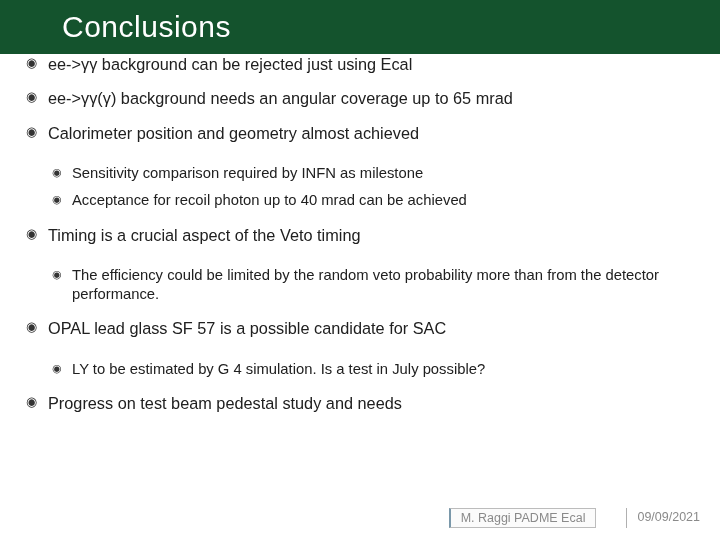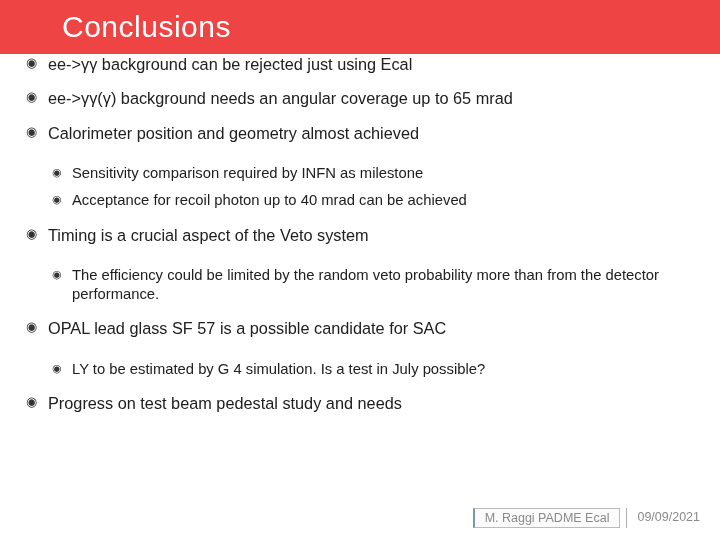--- a/index.html
+++ b/index.html
@@ -1,48 +1,48 @@
 <!DOCTYPE html>
 <html><head>
 <meta charset="utf-8">
 <style>
   * { margin: 0; padding: 0; box-sizing: border-box; }
   html, body { width: 720px; height: 540px; font-family: Arial, Helvetica, sans-serif; background: #fff; overflow: hidden; }
   .slide { width: 720px; height: 540px; position: relative; display: flex; flex-direction: column; }
-  .title-bar { background: #ef4444; height: 54px; display: flex; align-items: center; padding-left: 62px; }
+  .title-bar { background: #14532d; height: 54px; display: flex; align-items: center; padding-left: 62px; }
   .title-bar .t { color: #fff; font-size: 30px; letter-spacing: 0.5px; }
   .body { flex: 1; padding: 0 30px 0 24px; color: #202020; }
   ul.l0 { list-style: none; }
   ul.l0 > li { position: relative; padding-left: 24px; font-size: 16.3px; line-height: 1.25; margin-bottom: 14px; }
   ul.l0 > li::before { content: "\25C9"; position: absolute; left: 2px; top: 1px; font-size: 13px; color: #333; }
   ul.l1 { list-style: none; margin-top: 21px; }
   ul.l1 > li { position: relative; padding-left: 24px; font-size: 14.8px; line-height: 1.3; margin-bottom: 8px; }
   ul.l1 > li::before { content: "\25C9"; position: absolute; left: 4px; top: 1px; font-size: 11px; color: #333; }
   .footer { position: absolute; bottom: 12px; right: 10px; display: flex; gap: 6px; font-size: 12.5px; color: #8a8a8a; }
-  .fbox { border-left: 1px solid #b0b0b0; padding: 2px 10px; }
+  .fbox { border-left: 1px solid #b0b0b0; padding: 2px 10px; margin-left: 24px; }
   .fbox.first { border-left: 2px solid #7a98aa; border-top: 1px solid #bcbcbc; border-bottom: 1px solid #bcbcbc; border-right: 1px solid #bcbcbc; background: #fbfbfb; }
 </style>
 </head>
 <body>
 
 <div class="slide">
   <div class="title-bar">
     <div class="t">Conclusions</div>
   </div>
   <div class="body">
     <ul class="l0">
       <li><span>ee-&gt;γγ background can be rejected just using Ecal</span></li>
       <li><span>ee-&gt;γγ(γ) background needs an angular coverage up to 65 mrad</span></li>
       <li><span>Calorimeter position and geometry almost achieved</span>
         <ul class="l1">
           <li><span>Sensitivity comparison required by INFN as milestone</span></li>
           <li><span>Acceptance for recoil photon up to 40 mrad can be achieved</span></li>
         </ul>
       </li>
-      <li><span>Timing is a crucial aspect of the Veto system</span>
+      <li><span>Timing is a crucial aspect of the Veto timing</span>
         <ul class="l1">
           <li><span>The efficiency could be limited by the random veto probability more than from the detector performance.</span></li>
         </ul>
       </li>
       <li><span>OPAL lead glass SF 57 is a possible candidate for SAC</span>
         <ul class="l1">
           <li><span>LY to be estimated by G 4 simulation. Is a test in July possible?</span></li>
         </ul>
       </li>
       <li><span>Progress on test beam pedestal study and needs</span></li>

